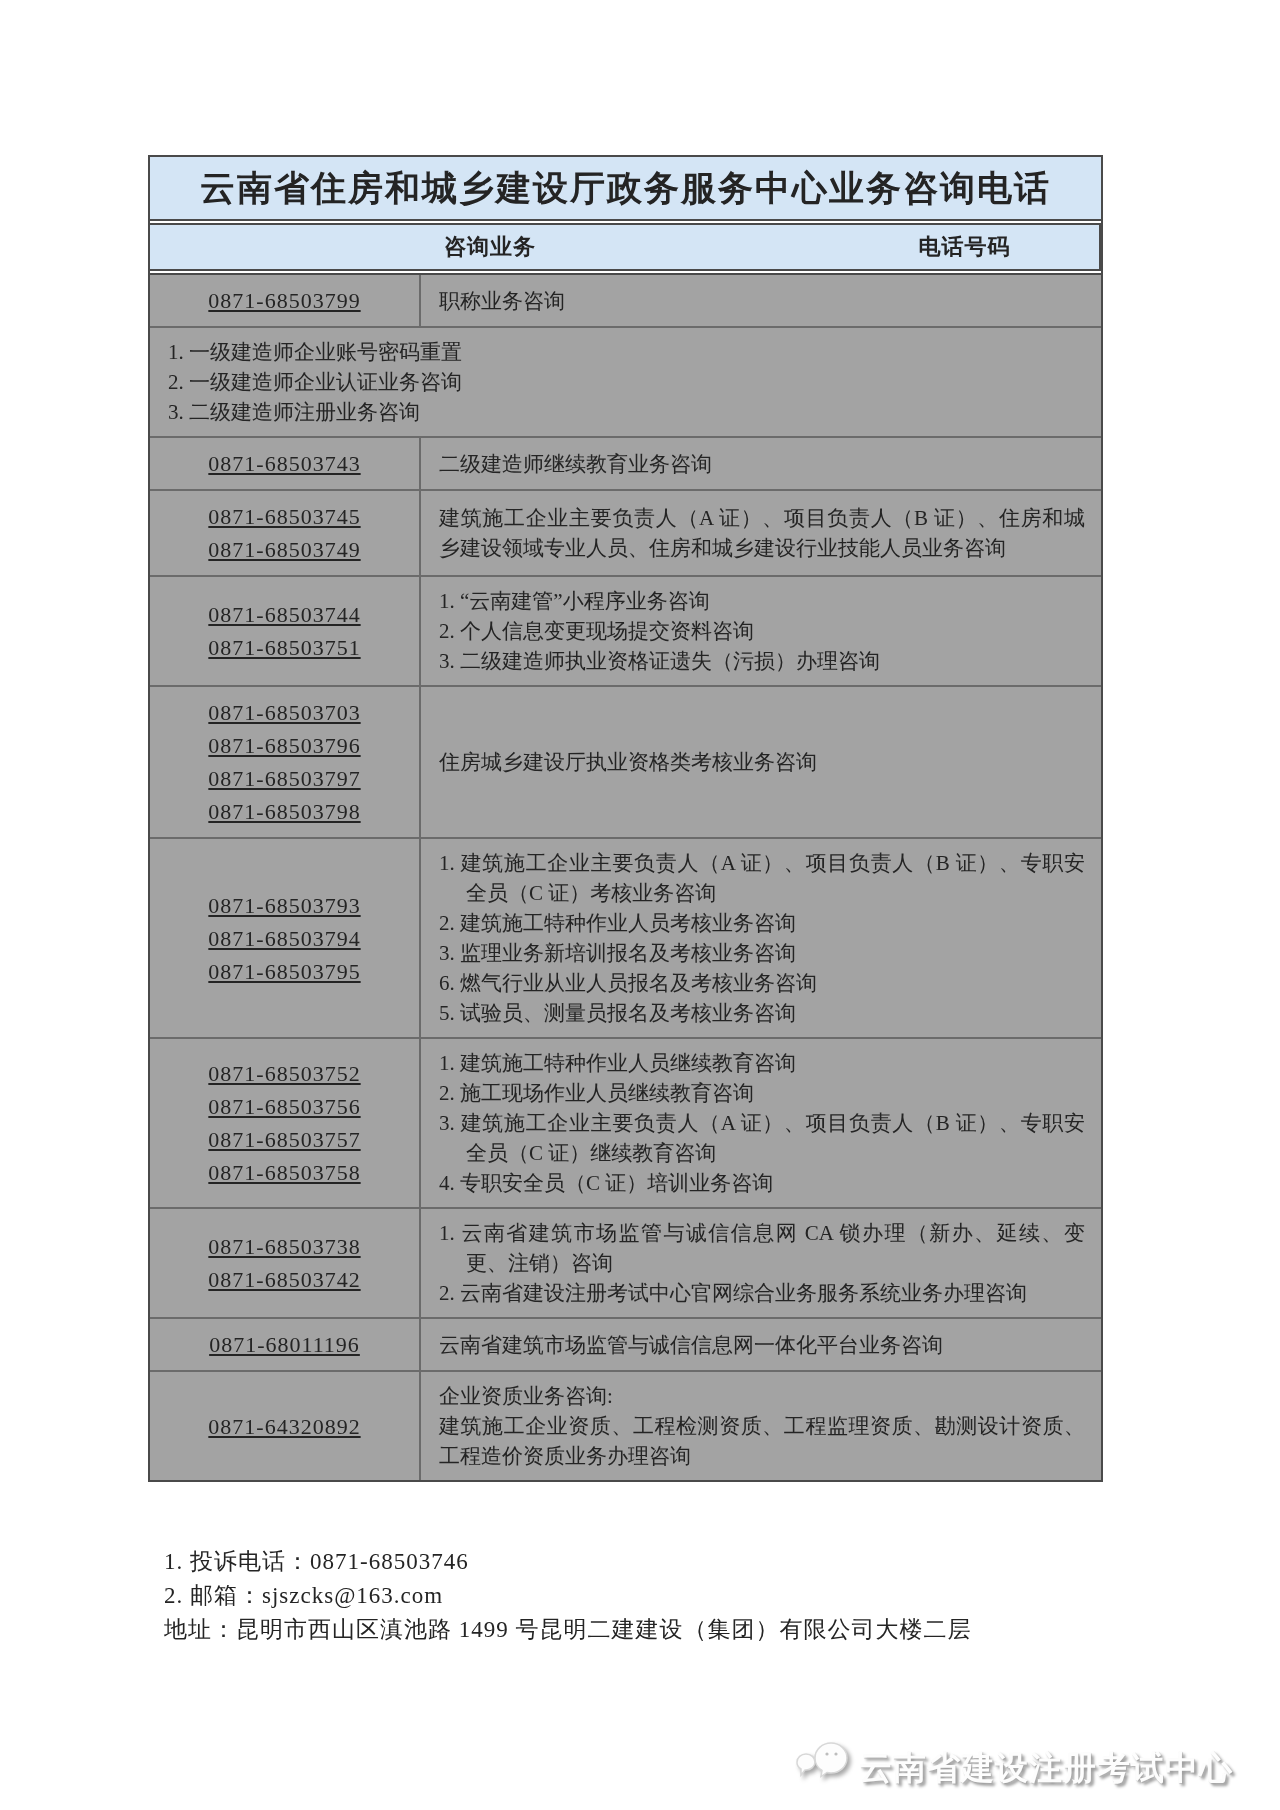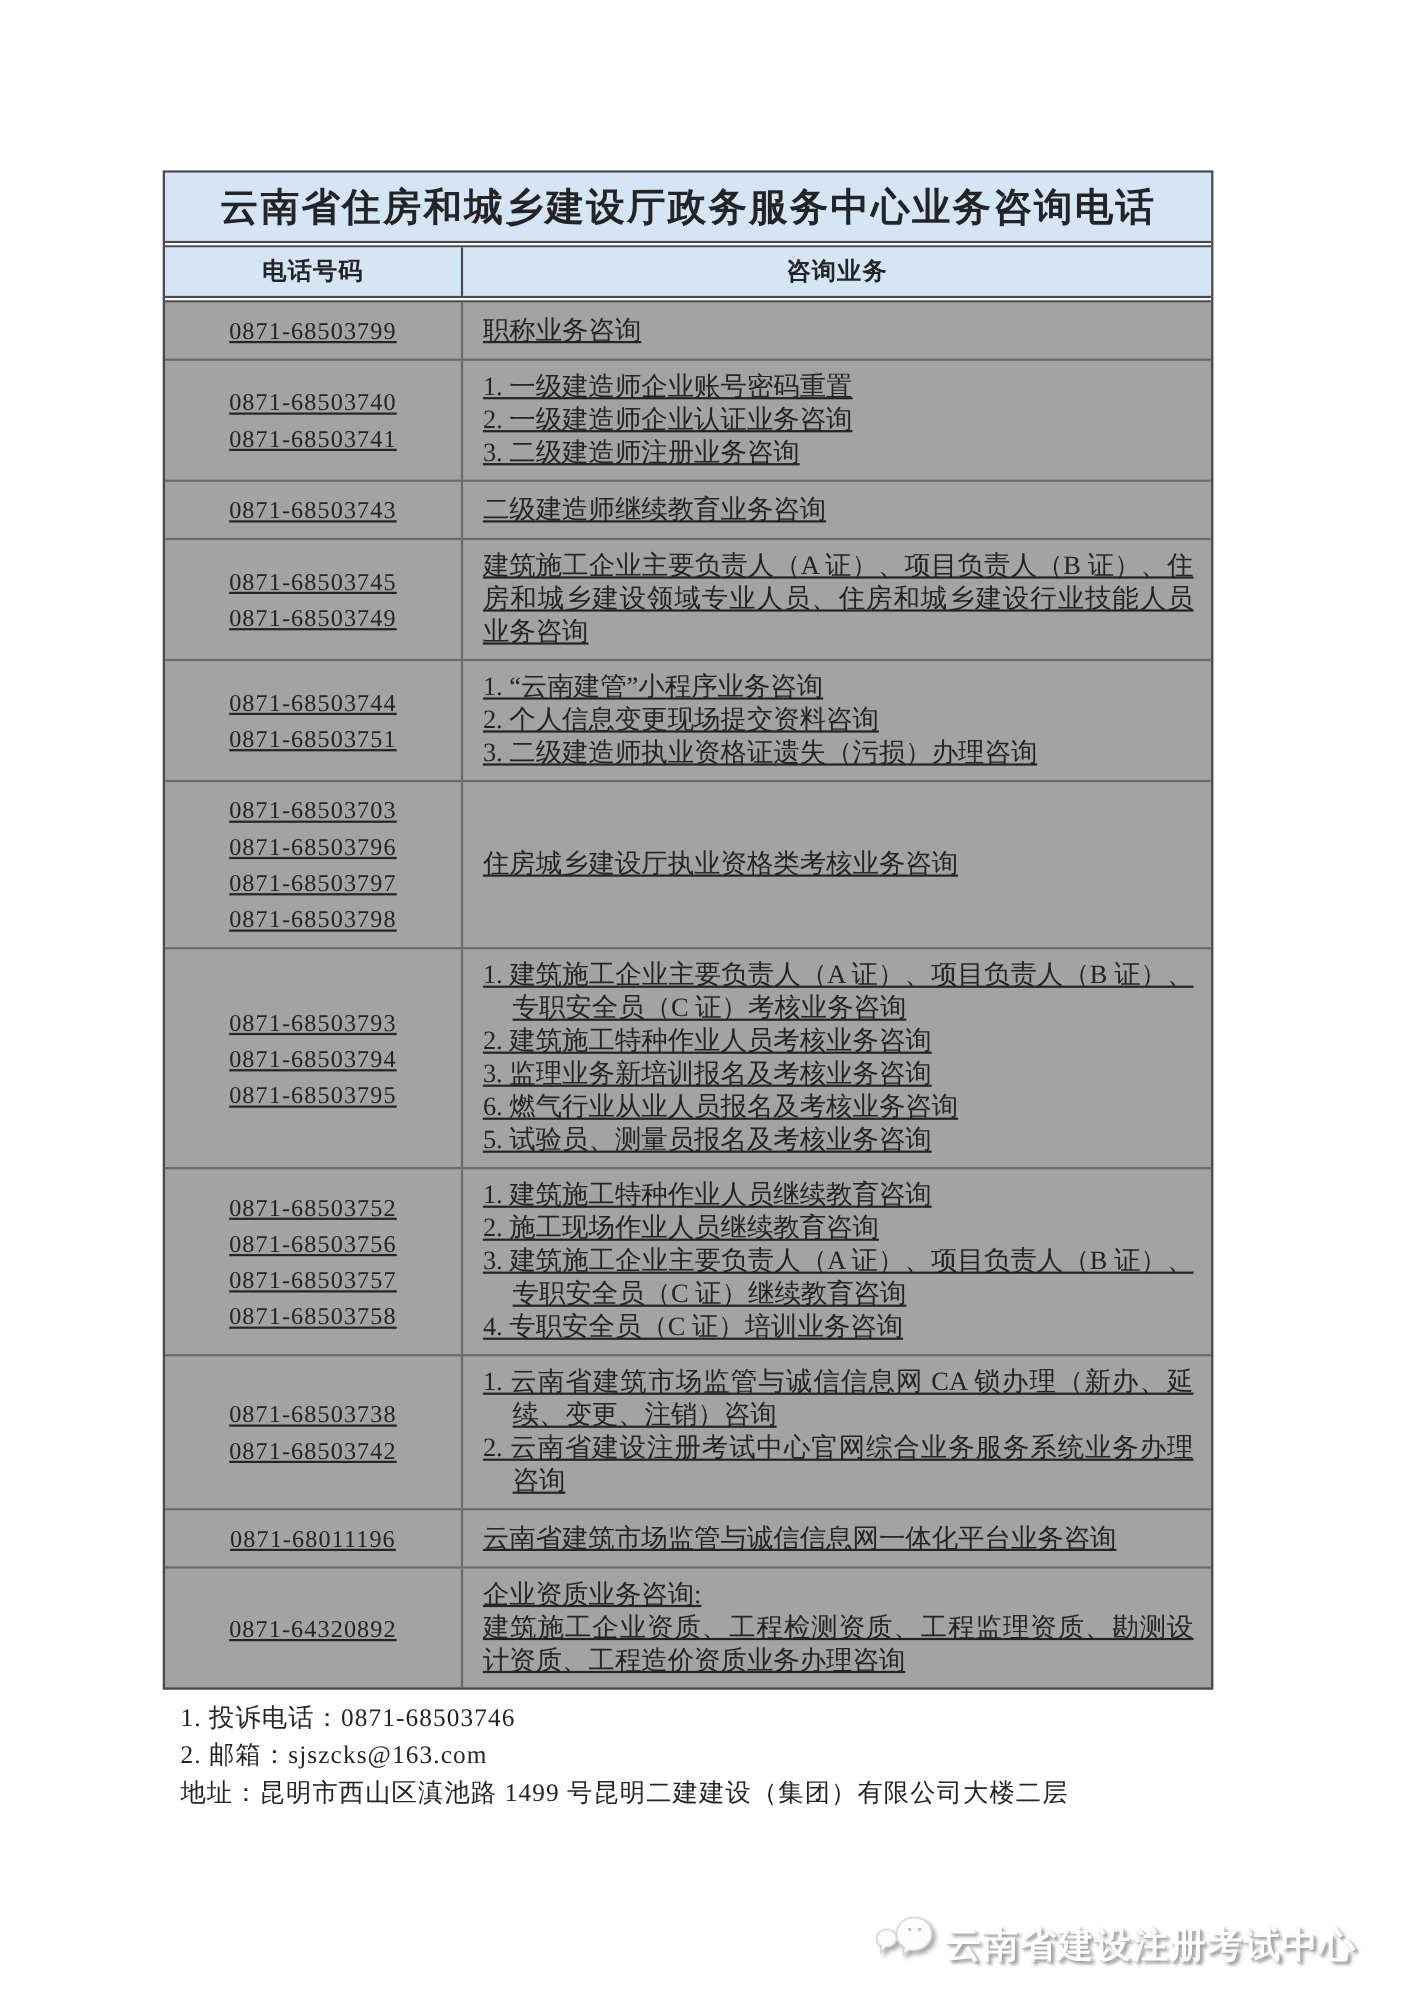--- a/index.html
+++ b/index.html
@@ -37,21 +37,21 @@
   .col-service{flex:1;}
   .tbody .row{display:flex;border-bottom:2px solid var(--border-mid);}
   .tbody .row:last-child{border-bottom:none;}
   .cell{padding:9px 0;display:flex;flex-direction:column;justify-content:center;}
   .phone-cell{width:271px;flex:none;border-right:2px solid var(--border-mid);align-items:center;text-decoration:underline;}
   .service-cell{flex:1;padding-left:18px;padding-right:16px;}
   .phone-line{
     font-size:22px;line-height:33px;letter-spacing:1px;white-space:nowrap;
   }
   .service-line{
-    font-size:24px;line-height:30px;text-align:justify;text-justify:inter-ideograph;text-decoration:underline;
+    font-size:21px;line-height:30px;text-align:justify;text-justify:inter-ideograph;
   }
   .service-line.hanging{padding-left:27px;text-indent:-27px;}
   .notes{position:absolute;left:164px;top:1545px;}
   .note-line{font-size:23px;line-height:34px;letter-spacing:1px;}
   .watermark{
     position:absolute;left:795px;top:1742px;
     display:flex;align-items:center;gap:2px;
   }
   .wm-icon{display:block;filter:drop-shadow(3px 3px 2px #a8a8a8);}
   .wm-text{
@@ -60,38 +60,34 @@
     text-shadow:3px 3px 3px #9c9c9c, 1px 1px 1px #c4c4c4;
   }
 </style>
 </head>
 <body>
 
 <div class="doc-table">
   <div class="title-bar">云南省住房和城乡建设厅政务服务中心业务咨询电话</div>
   <div class="white-gap"></div>
   <div class="header-row">
+    <div class="hcell col-service">咨询业务</div>
     <div class="hcell col-phone">电话号码</div>
-    <div class="hcell col-service">咨询业务</div>
   </div>
   <div class="white-gap"></div>
   <div class="tbody" id="table-body">
       <div class="row">
         <div class="cell phone-cell">
           <div class="phone-line">0871-68503799</div>
         </div>
         <div class="cell service-cell">
           <div class="service-line">职称业务咨询</div>
         </div>
       </div>
       <div class="row">
-        <div class="cell phone-cell">
-          <div class="phone-line">0871-68503740</div>
-          <div class="phone-line">0871-68503741</div>
-        </div>
         <div class="cell service-cell">
           <div class="service-line hanging">1. 一级建造师企业账号密码重置</div>
           <div class="service-line hanging">2. 一级建造师企业认证业务咨询</div>
           <div class="service-line hanging">3. 二级建造师注册业务咨询</div>
         </div>
       </div>
       <div class="row">
         <div class="cell phone-cell">
           <div class="phone-line">0871-68503743</div>
         </div>

